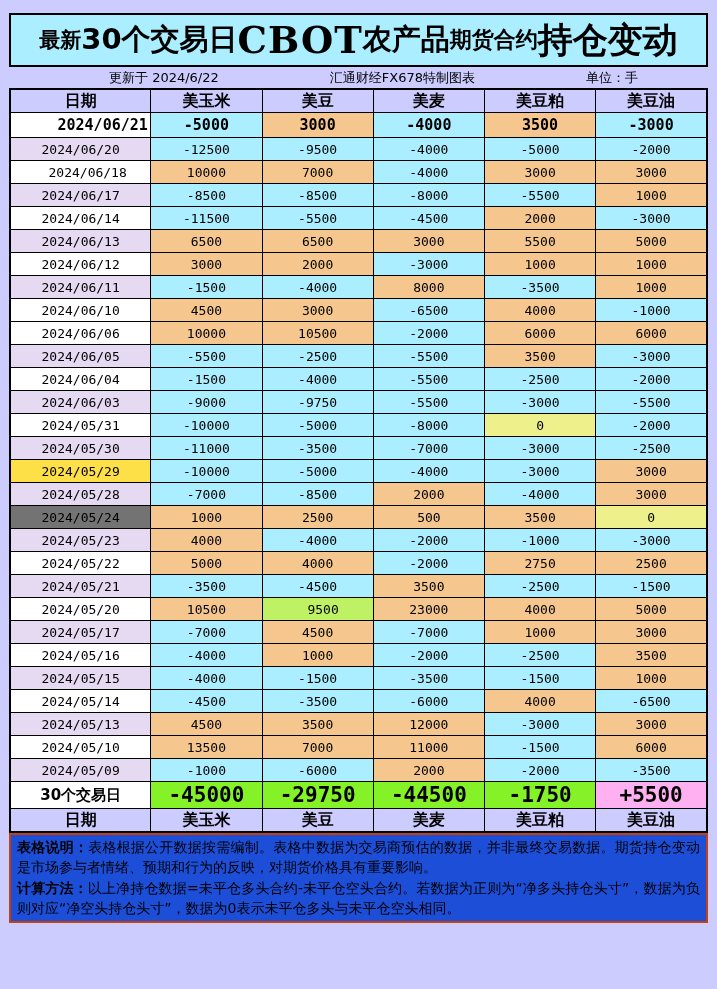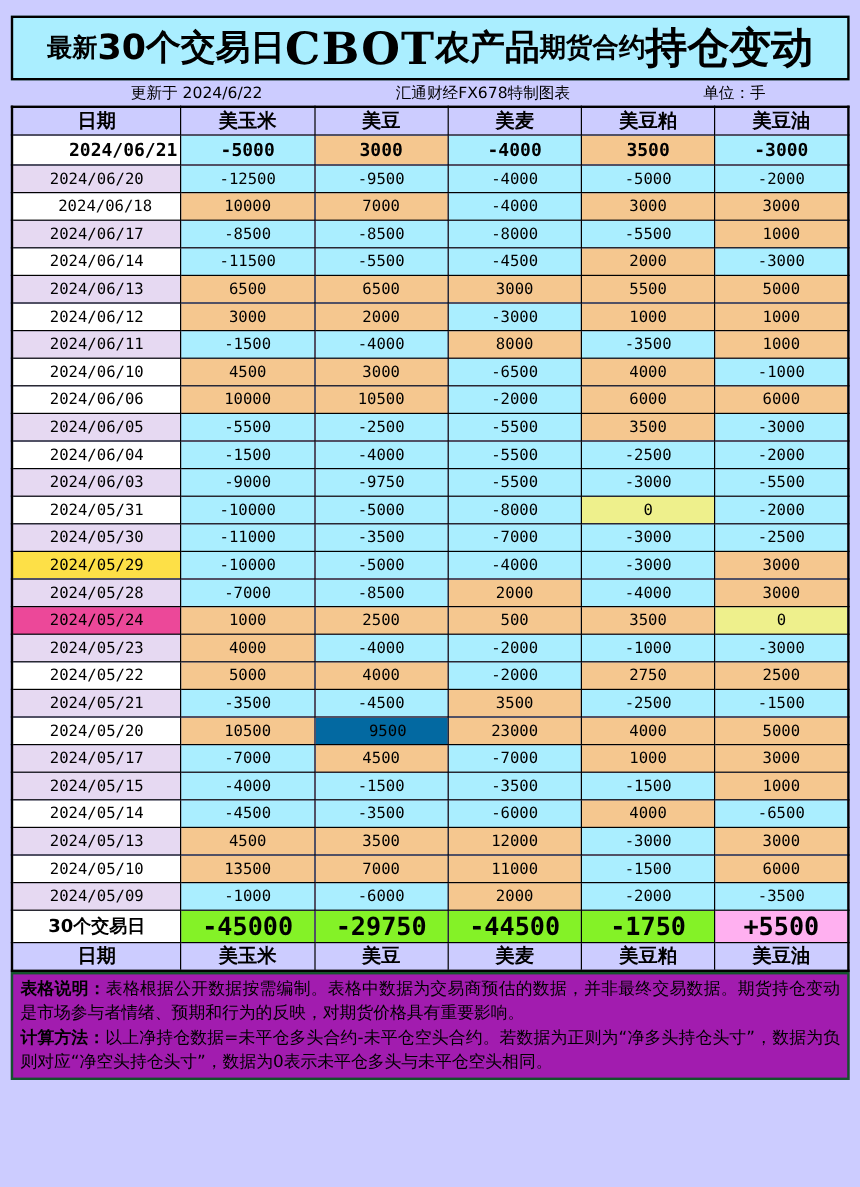--- a/index.html
+++ b/index.html
@@ -41,22 +41,22 @@
   }
   col.c-date{width:20.2%;}
   col.c-val{width:15.96%;}
   thead th{height:22px;font-size:16px;font-weight:bold;}
   tbody td{height:22px;font-size:13px;font-family:"DejaVu Sans Mono",monospace;}
   tbody tr.first td{height:24px;font-size:15px;font-weight:bold;}
   tr.summary td{height:26px;font-size:21px;font-weight:bold;font-family:"DejaVu Sans Mono",monospace;}
   tr.summary td.lbl{font-size:15px;font-family:"DejaVu Sans",sans-serif;background:#ffffff;}
   tr.foot-head td{height:22px;font-size:16px;font-weight:bold;}
   .notes{
-    border:2px solid #14532d;
-    background:#a21caf;
+    border:2px solid #c2410c;
+    background:#1d4ed8;
     margin-top:0px;
     padding:2px 6px 3px 6px;
     font-size:14px;line-height:1.45;
     text-align:justify;
   }
   .notes p{margin:0;}
   .notes b{font-weight:bold;}
 </style>
 </head>
 <body style="background: rgb(204, 204, 255);">
@@ -228,21 +228,21 @@
         </tr>
         <tr>
           <td style="background: rgb(230, 217, 242);">2024/05/28</td>
           <td style="background: rgb(170, 238, 255);">-7000</td>
           <td style="background: rgb(170, 238, 255);">-8500</td>
           <td style="background: rgb(245, 199, 143);">2000</td>
           <td style="background: rgb(170, 238, 255);">-4000</td>
           <td style="background: rgb(245, 199, 143);">3000</td>
         </tr>
         <tr>
-          <td style="background: #ec4899;">2024/05/24</td>
+          <td style="background: #737373;">2024/05/24</td>
           <td style="background: rgb(245, 199, 143);">1000</td>
           <td style="background: rgb(245, 199, 143);">2500</td>
           <td style="background: rgb(245, 199, 143);">500</td>
           <td style="background: rgb(245, 199, 143);">3500</td>
           <td style="background: rgb(238, 240, 140);">0</td>
         </tr>
         <tr>
           <td style="background: rgb(230, 217, 242);">2024/05/23</td>
           <td style="background: rgb(245, 199, 143);">4000</td>
           <td style="background: rgb(170, 238, 255);">-4000</td>
@@ -262,32 +262,40 @@
           <td style="background: rgb(230, 217, 242);">2024/05/21</td>
           <td style="background: rgb(170, 238, 255);">-3500</td>
           <td style="background: rgb(170, 238, 255);">-4500</td>
           <td style="background: rgb(245, 199, 143);">3500</td>
           <td style="background: rgb(170, 238, 255);">-2500</td>
           <td style="background: rgb(170, 238, 255);">-1500</td>
         </tr>
         <tr>
           <td style="background: rgb(255, 255, 255);">2024/05/20</td>
           <td style="background: rgb(245, 199, 143);">10500</td>
-          <td style="background: #0369a1; padding-left: 11px;">9500</td>
+          <td style="background: #bef264; padding-left: 11px;">9500</td>
           <td style="background: rgb(245, 199, 143);">23000</td>
           <td style="background: rgb(245, 199, 143);">4000</td>
           <td style="background: rgb(245, 199, 143);">5000</td>
         </tr>
         <tr>
           <td style="background: rgb(230, 217, 242);">2024/05/17</td>
           <td style="background: rgb(170, 238, 255);">-7000</td>
           <td style="background: rgb(245, 199, 143);">4500</td>
           <td style="background: rgb(170, 238, 255);">-7000</td>
           <td style="background: rgb(245, 199, 143);">1000</td>
           <td style="background: rgb(245, 199, 143);">3000</td>
+        </tr>
+        <tr>
+          <td style="background: rgb(255, 255, 255);">2024/05/16</td>
+          <td style="background: rgb(170, 238, 255);">-4000</td>
+          <td style="background: rgb(245, 199, 143);">1000</td>
+          <td style="background: rgb(170, 238, 255);">-2000</td>
+          <td style="background: rgb(170, 238, 255);">-2500</td>
+          <td style="background: rgb(245, 199, 143);">3500</td>
         </tr>
         <tr>
           <td style="background: rgb(230, 217, 242);">2024/05/15</td>
           <td style="background: rgb(170, 238, 255);">-4000</td>
           <td style="background: rgb(170, 238, 255);">-1500</td>
           <td style="background: rgb(170, 238, 255);">-3500</td>
           <td style="background: rgb(170, 238, 255);">-1500</td>
           <td style="background: rgb(245, 199, 143);">1000</td>
         </tr>
         <tr>

